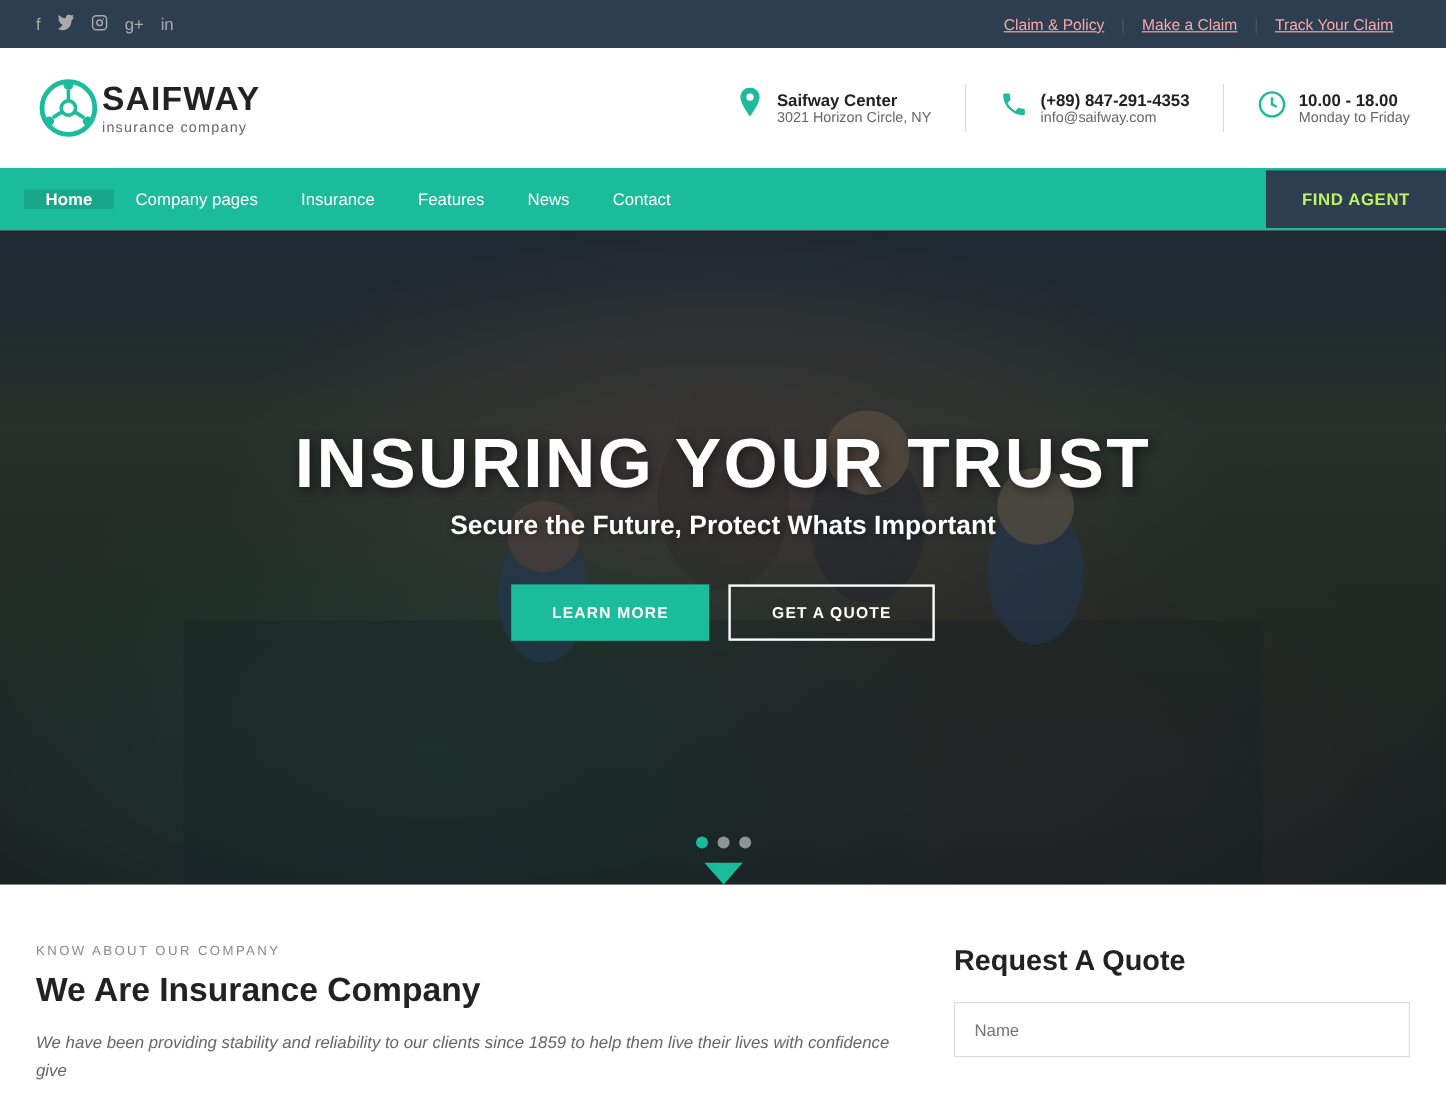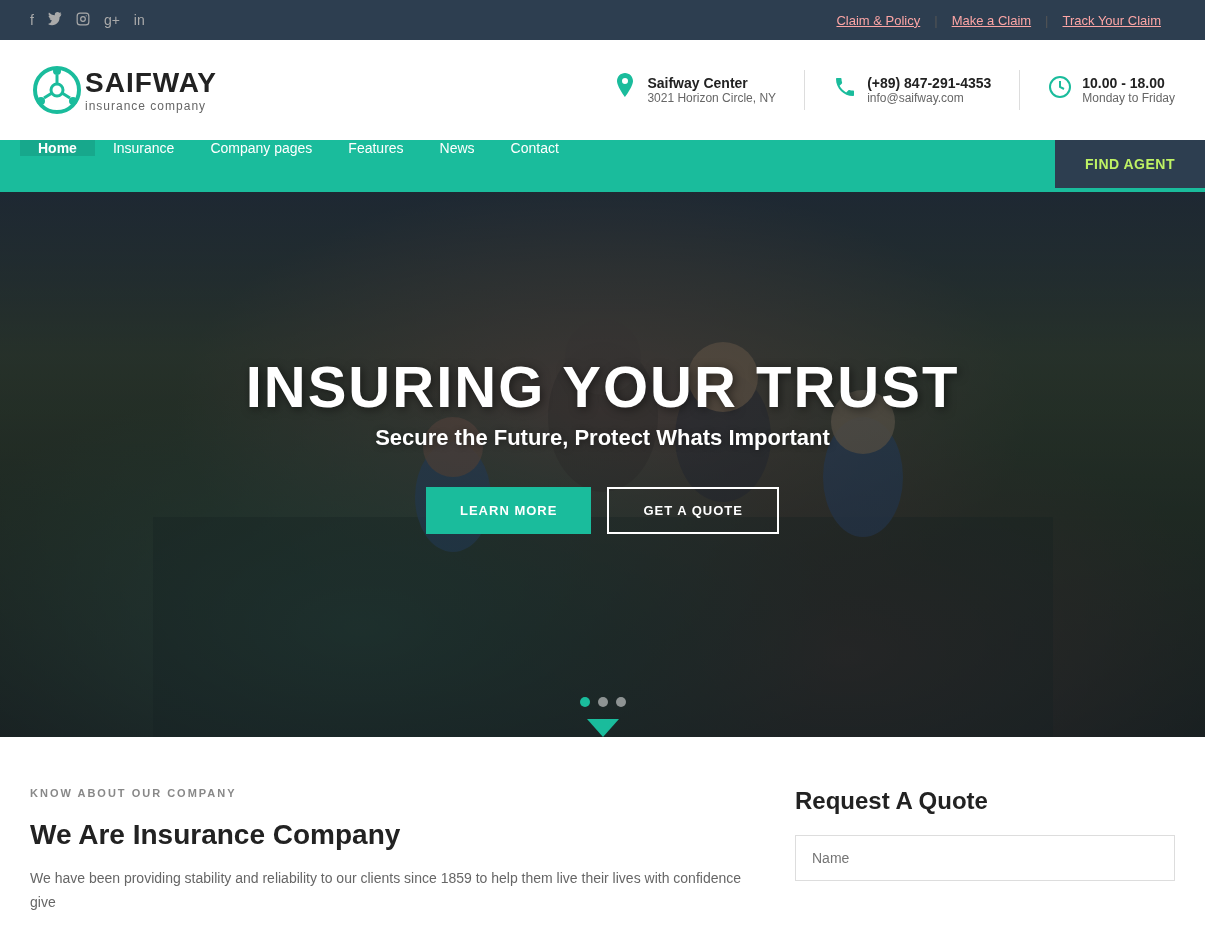--- a/index.html
+++ b/index.html
@@ -57,21 +57,21 @@
       height: 100%;
       background: linear-gradient(to bottom right, #fff 0%, #fff 70%, transparent 100%);
       z-index: 0;
     }
     .header > * { position: relative; z-index: 1; }
 
     
     .navbar {
       background: #1abc9c;
       display: flex;
-      align-items: flex-start;
+      align-items: center;
       height: 52px;
     }
     .nav-items { display: flex; align-items: stretch; flex: 1; padding-left: 20px; }
     .nav-item {
       display: flex;
       align-items: center;
       padding: 0 18px;
       color: #fff;
       font-size: 14px;
       font-weight: 500;
@@ -203,36 +203,37 @@
     
     .below-hero {
       background: #fff;
       padding: 50px 30px 40px;
       display: flex;
       gap: 50px;
     }
     .company-info { flex: 1; }
     .section-tag {
       font-size: 11px;
-      font-weight: bold;
+      font-weight: normal;
       color: #888;
       letter-spacing: 2px;
       text-transform: uppercase;
-      margin-bottom: 20px;
+      margin-bottom: 10px;
     }
     .section-title {
       font-size: 28px;
       font-weight: bold;
       color: #222;
       margin-bottom: 16px;
     }
     .section-body {
       font-size: 14px;
       color: #666;
       line-height: 1.7;
+      font-style: italic;
     }
     .quote-form { flex: 0 0 380px; }
     .quote-title {
       font-size: 24px;
       font-weight: bold;
       color: #222;
       margin-bottom: 20px;
     }
     .quote-input {
       width: 100%;
@@ -327,22 +328,22 @@
         <span class="contact-label">10.00 - 18.00</span>
         <span class="contact-detail">Monday to Friday</span>
       </div>
     </div>
   </div>
 </div>
 
 <nav class="navbar">
   <div class="nav-items">
     <span class="nav-item active">Home</span>
+    <span class="nav-item">Company pages</span>
     <span class="nav-item">Insurance</span>
-    <span class="nav-item">Company pages</span>
     <span class="nav-item">Features</span>
     <span class="nav-item">News</span>
     <span class="nav-item">Contact</span>
   </div>
   <div class="find-agent-btn">FIND AGENT</div>
 </nav>
 
 <div class="hero">
   <div class="hero-photo-sim"></div>
 

